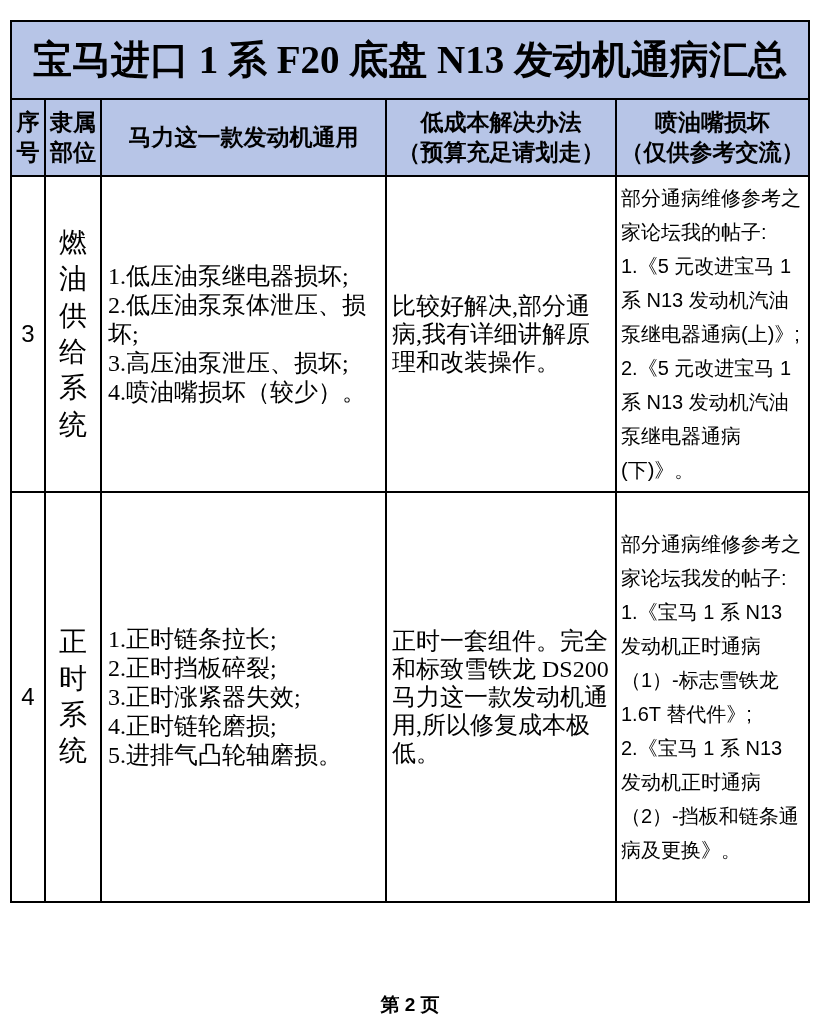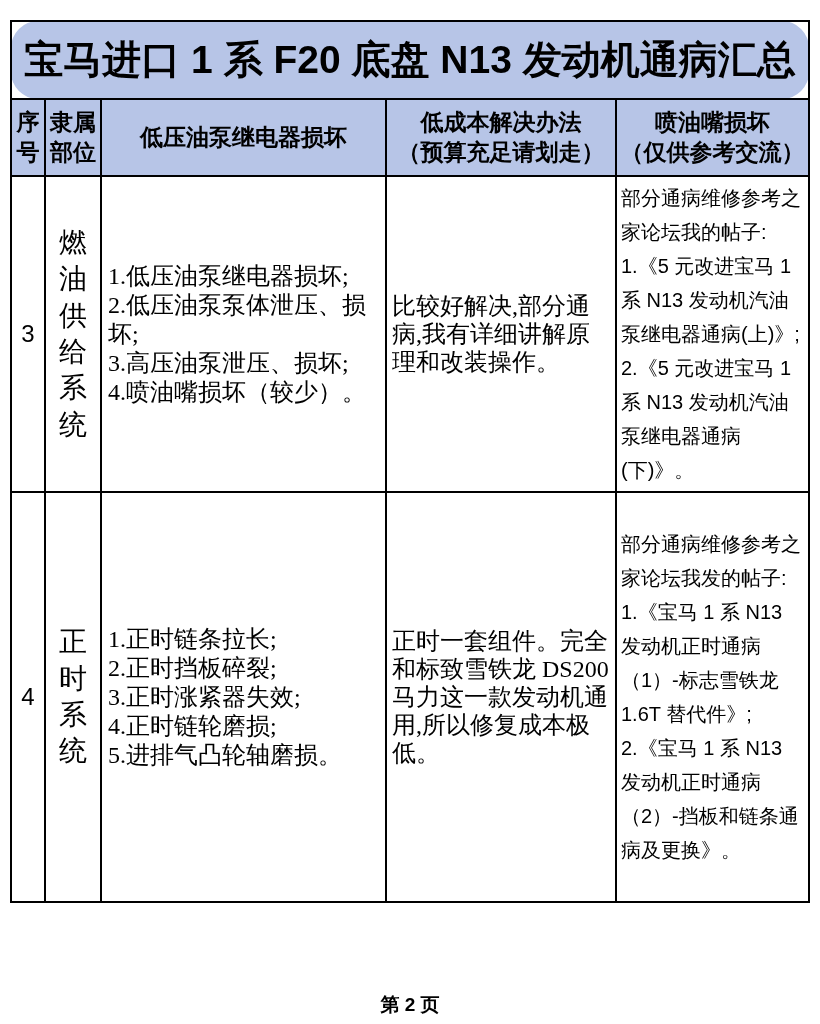--- a/index.html
+++ b/index.html
@@ -37,22 +37,21 @@
   .col-reference { width: 193px; }
 
   
   tr.title-row { height: 78px; }
   td.title-cell {
     background: #b7c5e7;
     text-align: center;
     font-weight: bold;
     font-size: 39px;
     white-space: nowrap;
-    font-family: Liberation Sans, sans-serif;
-    border-radius: 27px;
+    font-family: Liberation Serif, serif;
   }
 
   
   tr.header-row { height: 77px; }
   th.hdr {
     background: #b7c5e7;
     font-weight: bold;
     font-size: 23px;
     line-height: 1.28;
     text-align: center;
@@ -129,21 +128,21 @@
     <tbody>
         <tr class="title-row">
       <td class="title-cell" colspan="5">宝马进口 1 系 F20 底盘 N13 发动机通病汇总</td>
     </tr>
 
     <tr class="header-row">
       <th class="hdr">序
 号</th>
       <th class="hdr">隶属
 部位</th>
-      <th class="hdr">低压油泵继电器损坏</th>
+      <th class="hdr">马力这一款发动机通用</th>
       <th class="hdr">低成本解决办法
 （预算充足请划走）</th>
       <th class="hdr">喷油嘴损坏
 （仅供参考交流）</th>
     </tr>
 
     <tr class="row-a">
       <td class="idx">3</td>
       <td class="part">燃油
 供给

